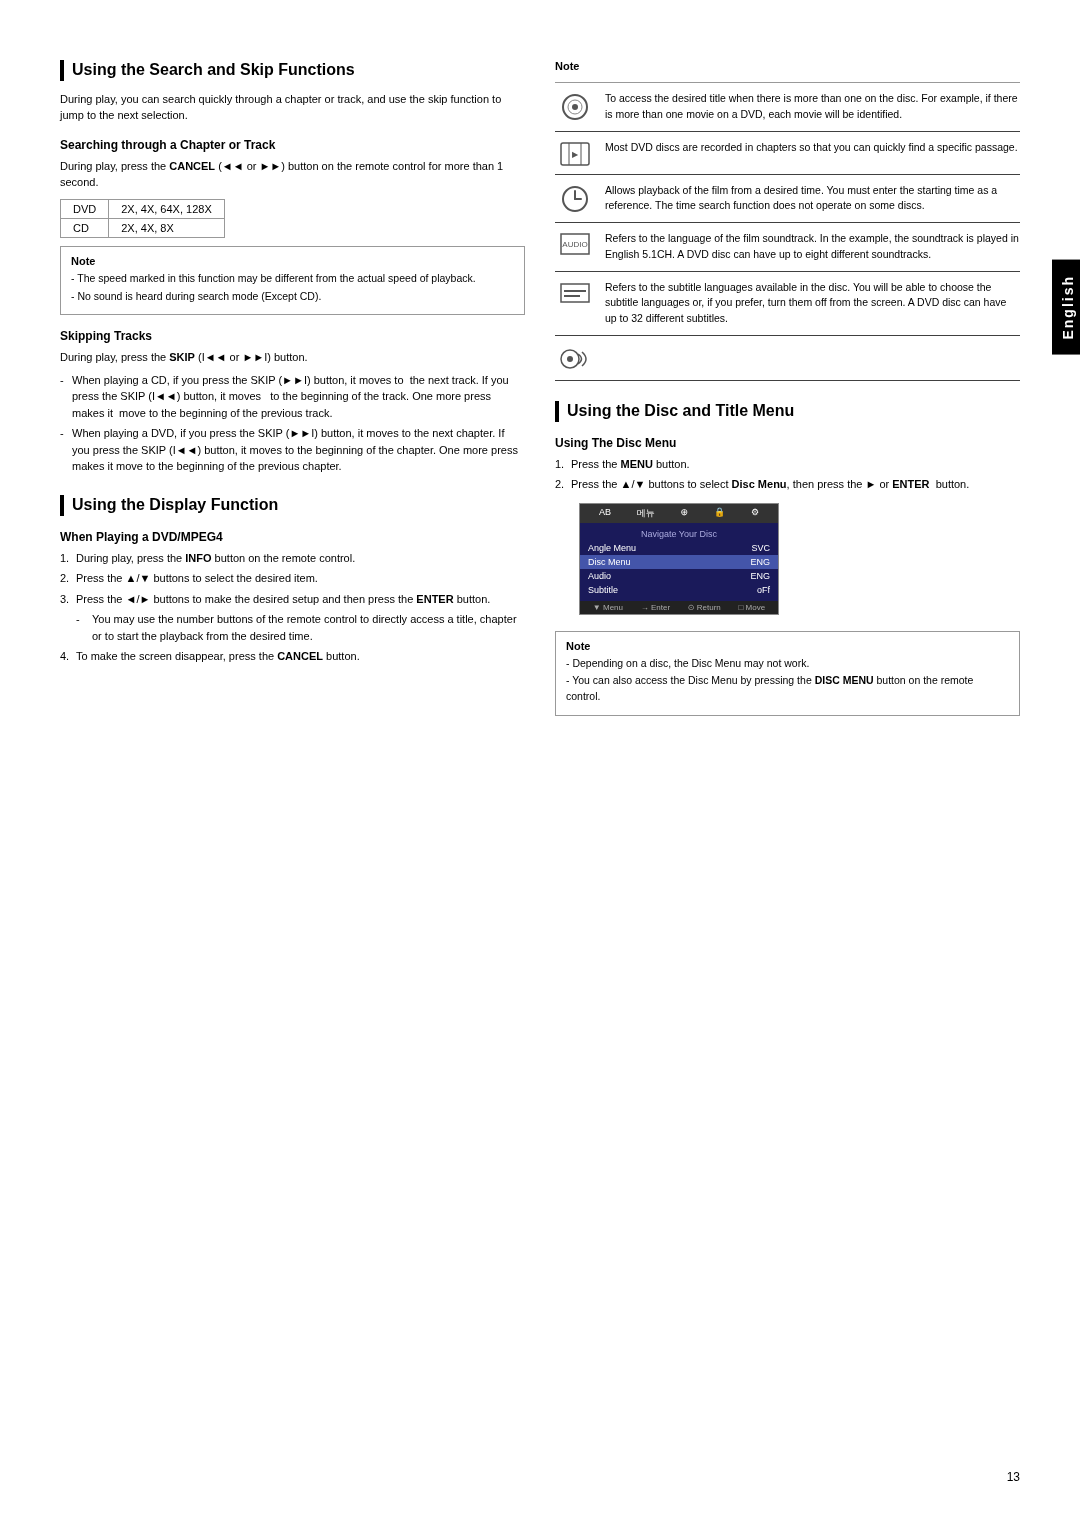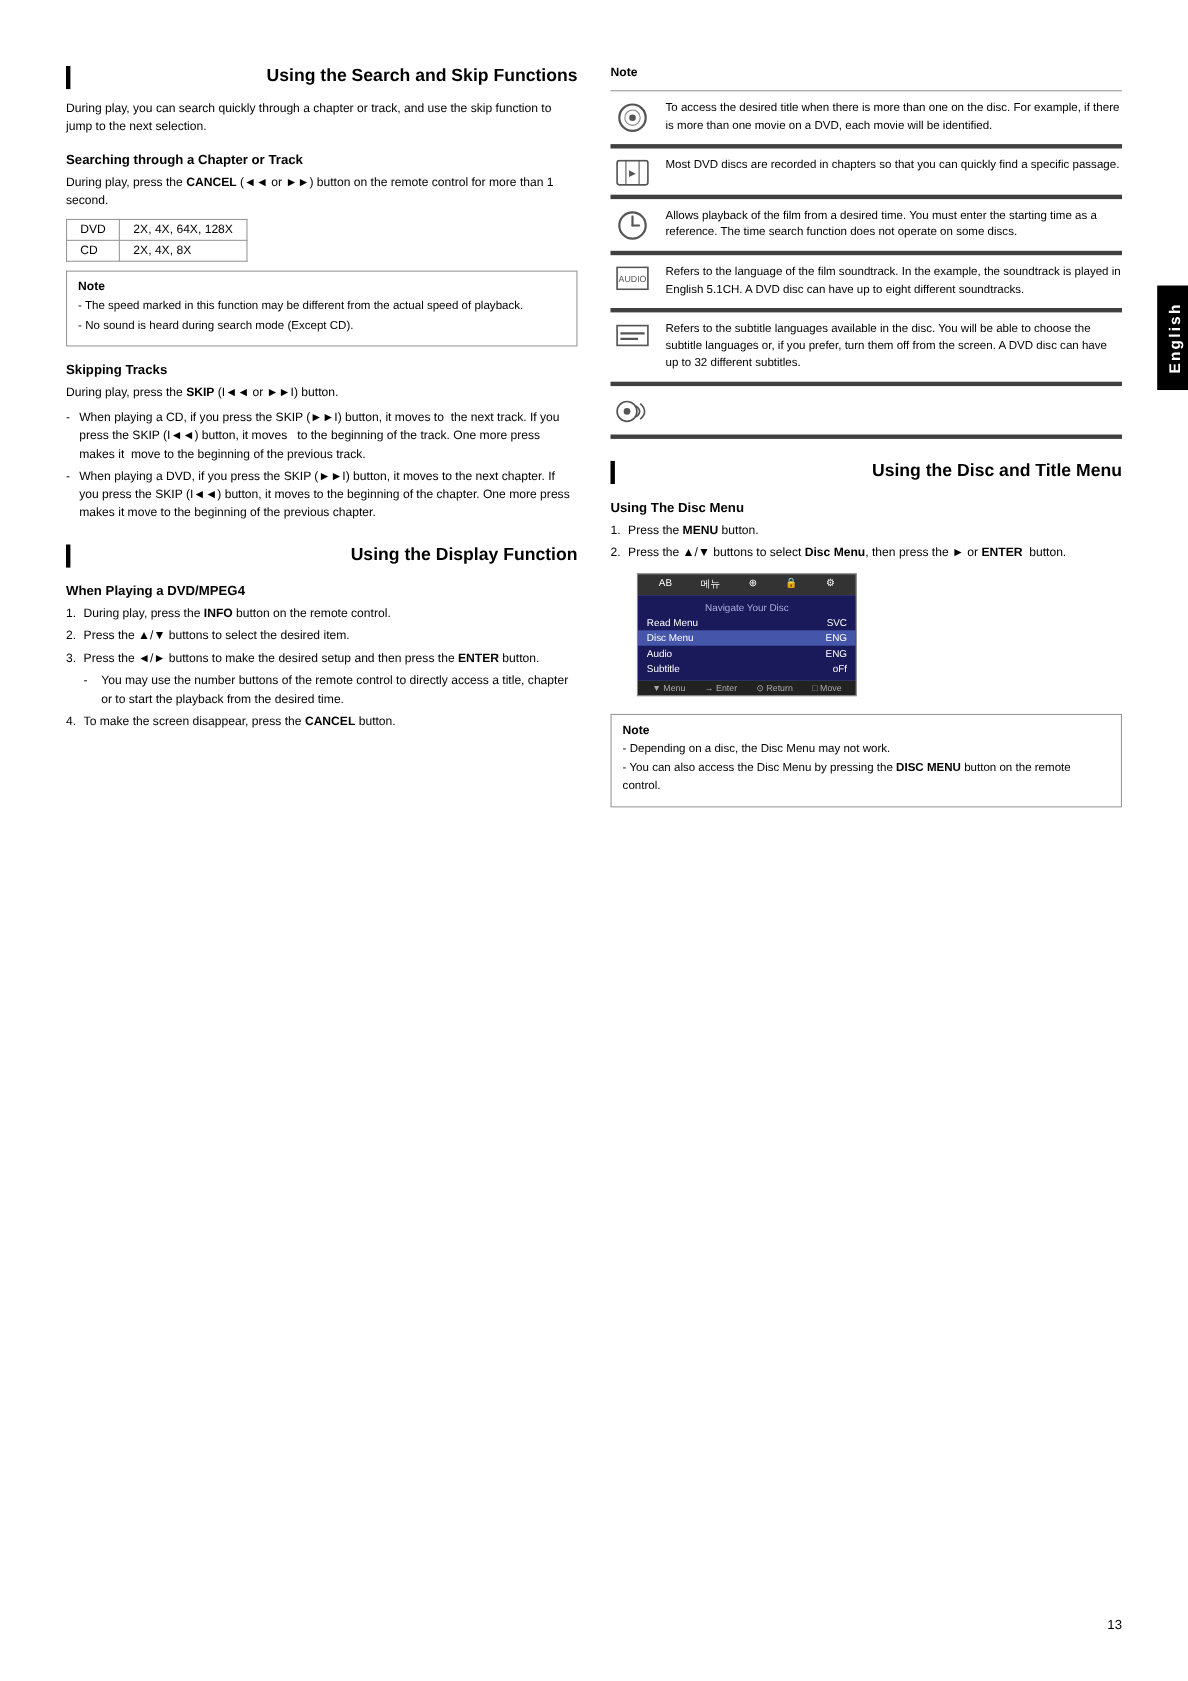--- a/index.html
+++ b/index.html
@@ -49,21 +49,20 @@
       letter-spacing: 2px;
       width: 28px;
     }
     .section-title {
       font-size: 16px;
       font-weight: bold;
       margin-bottom: 10px;
       border-left: 4px solid #000;
       padding-left: 8px;
       line-height: 1.3;
-      text-align: right;
     }
     .sub-title {
       font-size: 12px;
       font-weight: bold;
       margin-bottom: 6px;
       margin-top: 14px;
     }
     p {
       font-size: 11px;
       line-height: 1.5;
@@ -131,21 +130,21 @@
       position: absolute;
       left: 0;
     }
     .icon-table {
       width: 100%;
       border-top: 1px solid #999;
       margin-top: 10px;
     }
     .icon-row {
       display: flex;
-      border-bottom: 4px solid #404040;
+      border-bottom: 1px solid #404040;
       padding: 8px 0;
       align-items: flex-start;
       gap: 10px;
     }
     .icon-cell {
       width: 40px;
       min-width: 40px;
       display: flex;
       align-items: center;
       justify-content: center;
@@ -348,21 +347,21 @@
                 <span>AB</span>
                 <span>메뉴</span>
                 <span>⊕</span>
                 <span>🔒</span>
                 <span>⚙</span>
               </div>
 
               <div style="background:#1a1a5a; padding:4px 0;">
                 <div style="color:#aad; font-size:9px; padding:2px 8px; text-align:center;">Navigate Your Disc</div>
                 <div style="color:#fff; font-size:9px; padding:2px 8px; display:flex; justify-content:space-between;">
-                  <span>Read Menu</span>
+                  <span>Angle Menu</span>
                   <span>SVC</span>
                 </div>
                 <div style="color:#fff; font-size:9px; padding:2px 8px; display:flex; justify-content:space-between; background:#4455aa;">
                   <span>Disc Menu</span>
                   <span>ENG</span>
                 </div>
                 <div style="color:#fff; font-size:9px; padding:2px 8px; display:flex; justify-content:space-between;">
                   <span>Audio</span>
                   <span>ENG</span>
                 </div>

